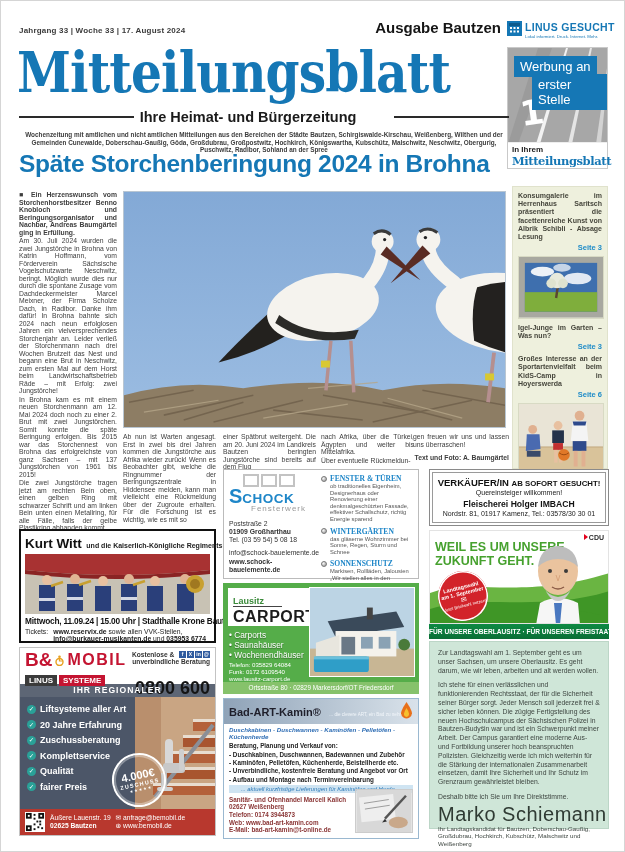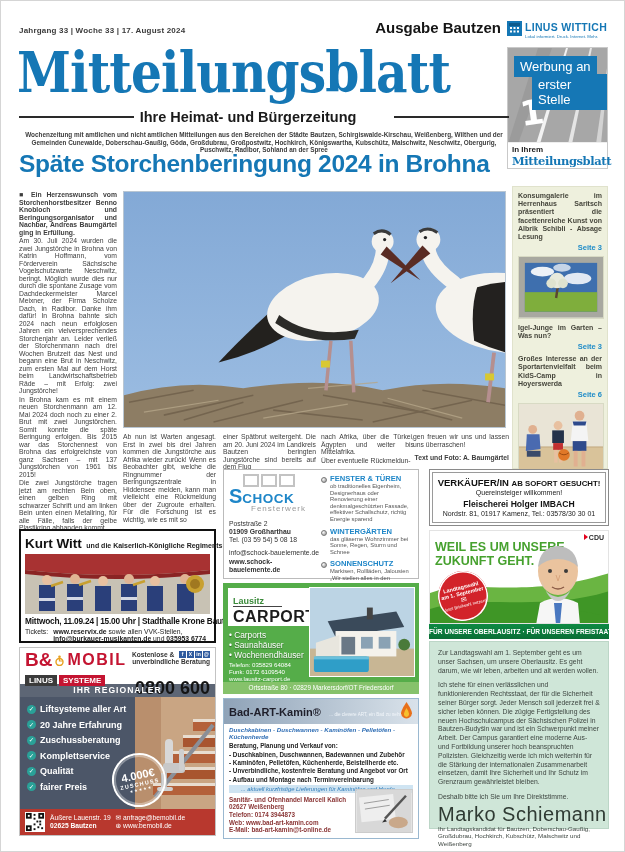--- a/index.html
+++ b/index.html
@@ -115,21 +115,21 @@
   .sk-windows i { width:16px; height:13px; border:2px solid #c3c3c3; display:block; }
   .sk-word { position:absolute; left:0; top:11px; font-weight:bold; color:#1e86c8; white-space:nowrap; }
   .sk-word .s { font-size:20px; }
   .sk-word .rest { font-size:13.5px; letter-spacing:.5px; }
   .sk-sub { position:absolute; left:22px; top:30px; font-size:8px; color:#9a9a9a; letter-spacing:1px; }
   .sk-addr { margin-top:8px; font-size:6.8px; line-height:8.2px; color:#333; }
   .sk-addr .b { font-weight:bold; }
   .sk-addr .sp { height:5px; }
   .sk-right { flex:1; }
   .sk-item { margin-bottom:4px; }
-  .sk-t { display:flex; align-items:flex-end; gap:3px; font-size:7.6px; font-weight:bold; color:#1e86c8; }
+  .sk-t { display:flex; align-items:center; gap:3px; font-size:7.6px; font-weight:bold; color:#1e86c8;font-family:Liberation Serif, serif; }
   .sk-ball { width:6px; height:6px; border-radius:50%; background:radial-gradient(circle at 30% 30%, #fff, #8a8a8a); border:.5px solid #777; flex:0 0 auto; }
   .sk-d { font-size:5.8px; color:#555; line-height:6.6px; margin-left:9px; }
 
   
   .verk { left:428px; top:468px; width:180px; height:57px; border:1px solid #8a8a8a; padding:2px; }
   .verk-in { border:1px solid #9a9a9a; height:100%; text-align:center; padding-top:4px; }
   .vk1 { font-size:9.5px; font-weight:bold; color:#111; }
   .vk1 .sm { font-size:7.8px; }
   .vk2 { font-size:7px; color:#222; margin-top:1px; }
   .vk3 { font-size:8.6px; font-weight:bold; color:#111; margin-top:3px; }
@@ -198,21 +198,21 @@
           <rect x="0" y="0" width="11" height="3" fill="#0d5a8c"></rect>
           <rect x="1" y="4" width="2" height="2" fill="#fff"></rect>
           <rect x="4.5" y="4" width="2" height="2" fill="#fff"></rect>
           <rect x="8" y="4" width="2" height="2" fill="#fff"></rect>
           <rect x="1" y="7.5" width="2" height="2" fill="#fff"></rect>
           <rect x="4.5" y="7.5" width="2" height="2" fill="#fff"></rect>
           <rect x="8" y="7.5" width="2" height="2" fill="#fff"></rect>
         </svg>
     </span>
     <span>
-      <span class="pub-name">LINUS WITTICH</span>
+      <span class="pub-name">LINUS GESUCHT</span>
       <span class="pub-tag">Lokal informiert. Druck. Internet. Mehr.</span>
     </span>
   </div>
 
   <div class="promo">
     <svg class="track" viewBox="0 0 99 96">
       <rect width="99" height="96" fill="#a7a7a7"></rect>
       <polygon points="0,96 30,0 44,0 10,96" fill="#9b9b9b"></polygon>
       <polygon points="28,96 58,0 60,0 32,96" fill="#fff" opacity=".85"></polygon>
       <polygon points="60,96 82,0 84,0 64,96" fill="#fff" opacity=".7"></polygon>

